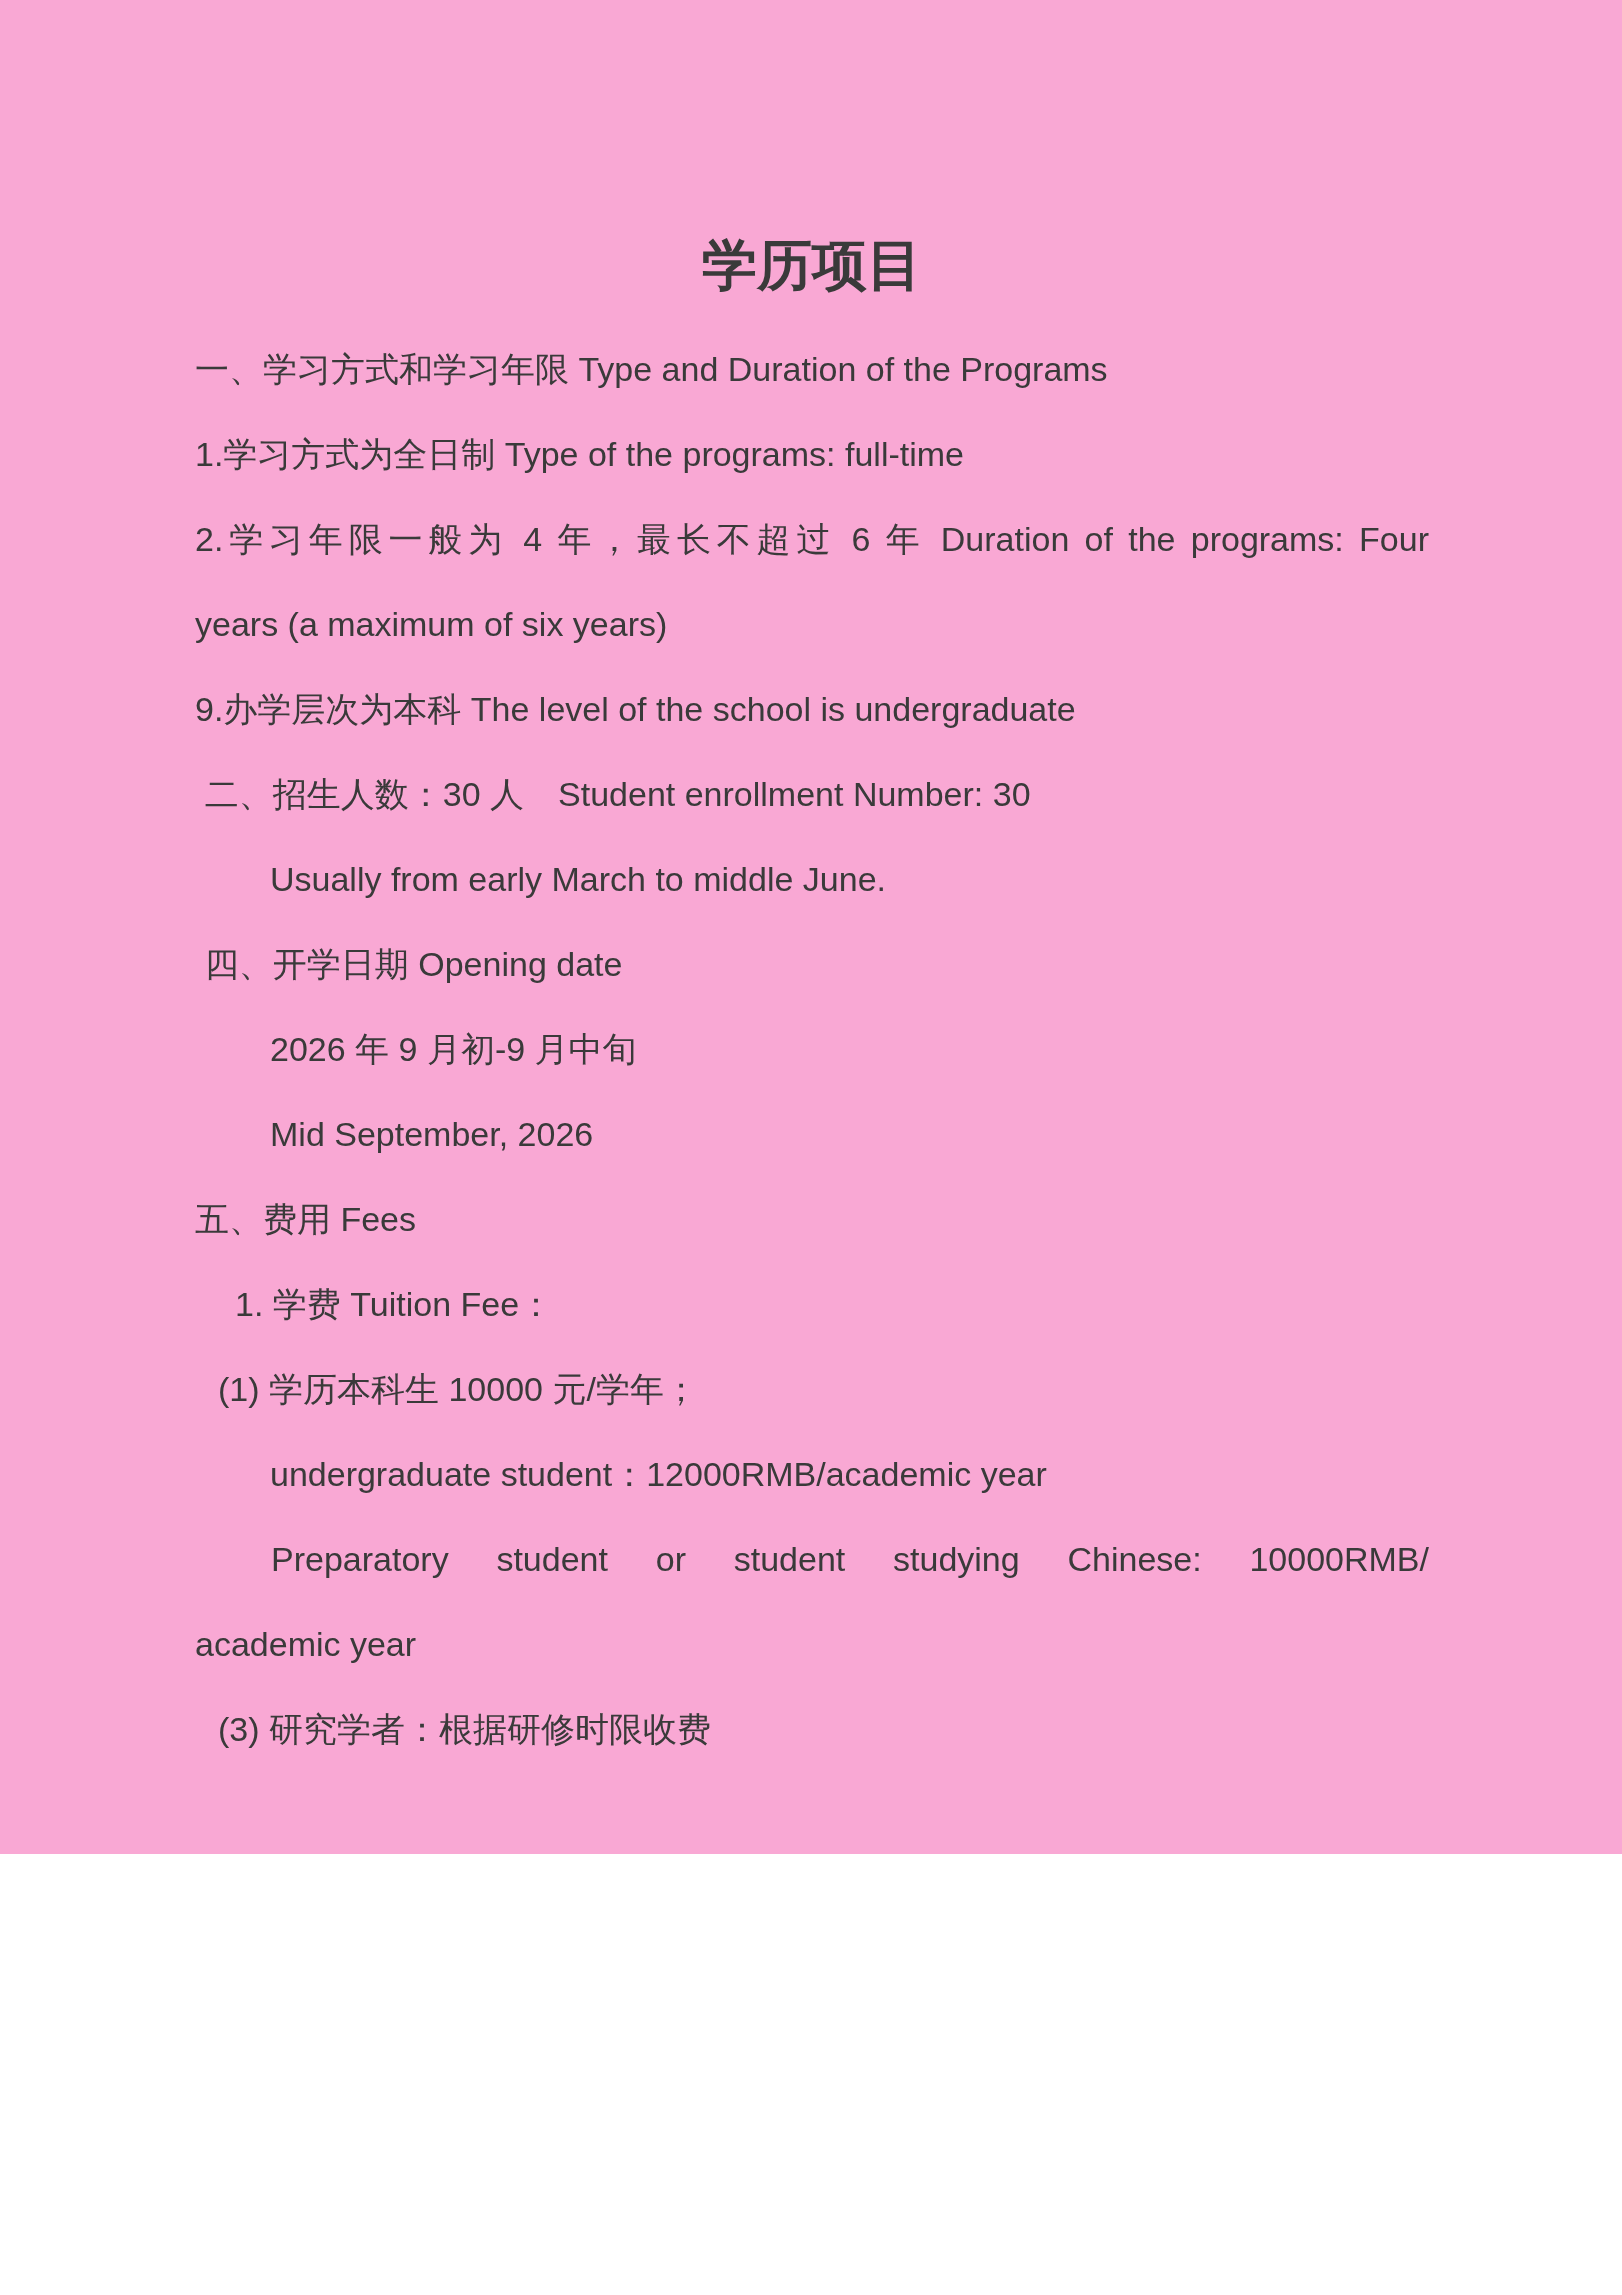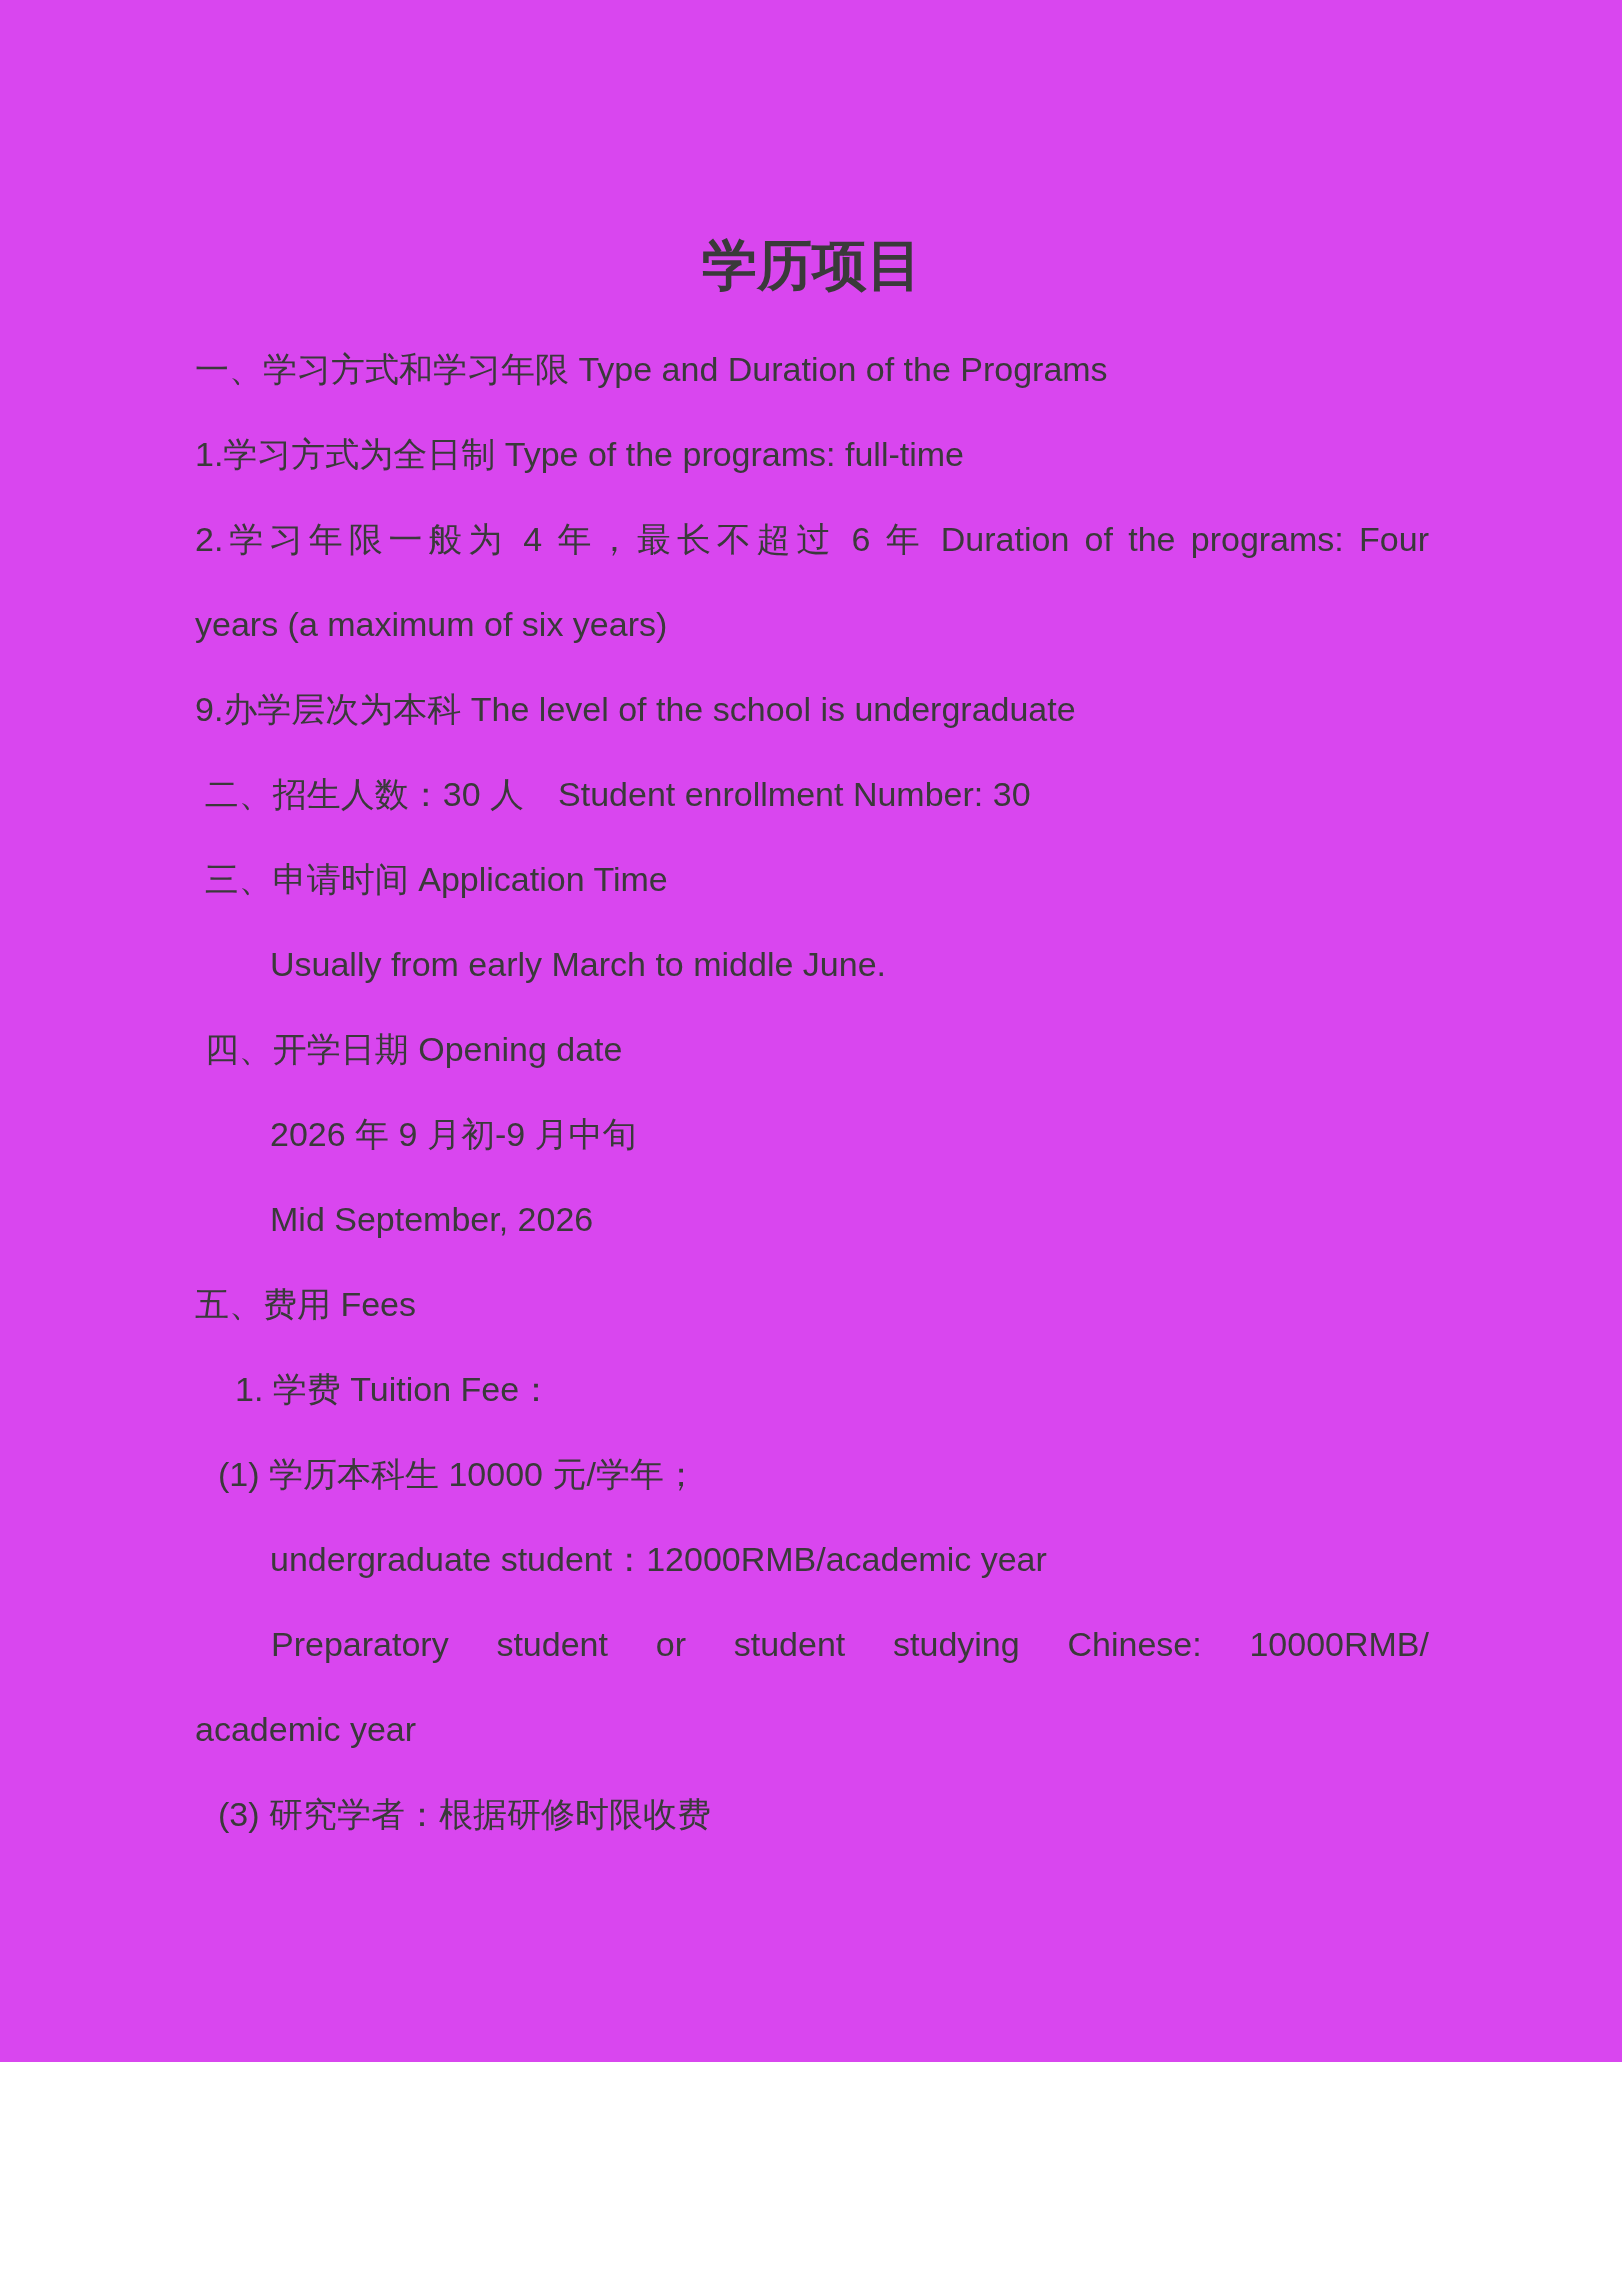--- a/index.html
+++ b/index.html
@@ -9,22 +9,22 @@
   }
   body {
     width: 1623px;
     height: 2295px;
     overflow: hidden;
     font-family: "Liberation Sans", sans-serif;
   }
   .page {
     box-sizing: border-box;
     width: 1623px;
-    height: 2062px;
-    background: #d946ef;
+    height: 1854px;
+    background: #f9a8d4;
     color: #3a3a3a;
     padding: 224px 194px 8px 195px;
   }
   .doc-title {
     font-size: 55px;
     font-weight: 700;
     line-height: 82px;
     text-align: center;
   }
   .doc-lines {
@@ -66,21 +66,20 @@
     <div class="line">1.学习方式为全日制 Type of the programs: full-time</div>
 
     <div class="line justify">2.学习年限一般为 4 年，最长不超过 6 年 Duration of the programs: Four</div>
 
     <div class="line">years (a maximum of six years)</div>
 
     <div class="line">9.办学层次为本科 The level of the school is undergraduate</div>
 
     <div class="line bold ind-a">二、招生人数：30 人　Student enrollment Number: 30</div>
 
-    <div class="line bold ind-a">三、申请时间 Application Time</div>
 
 
     <div class="line ind-d">Usually from early March to middle June.</div>
 
     <div class="line bold ind-a">四、开学日期 Opening date</div>
 
     <div class="line ind-d">2026 年 9 月初-9 月中旬</div>
 
     <div class="line ind-d">Mid September, 2026</div>
 

